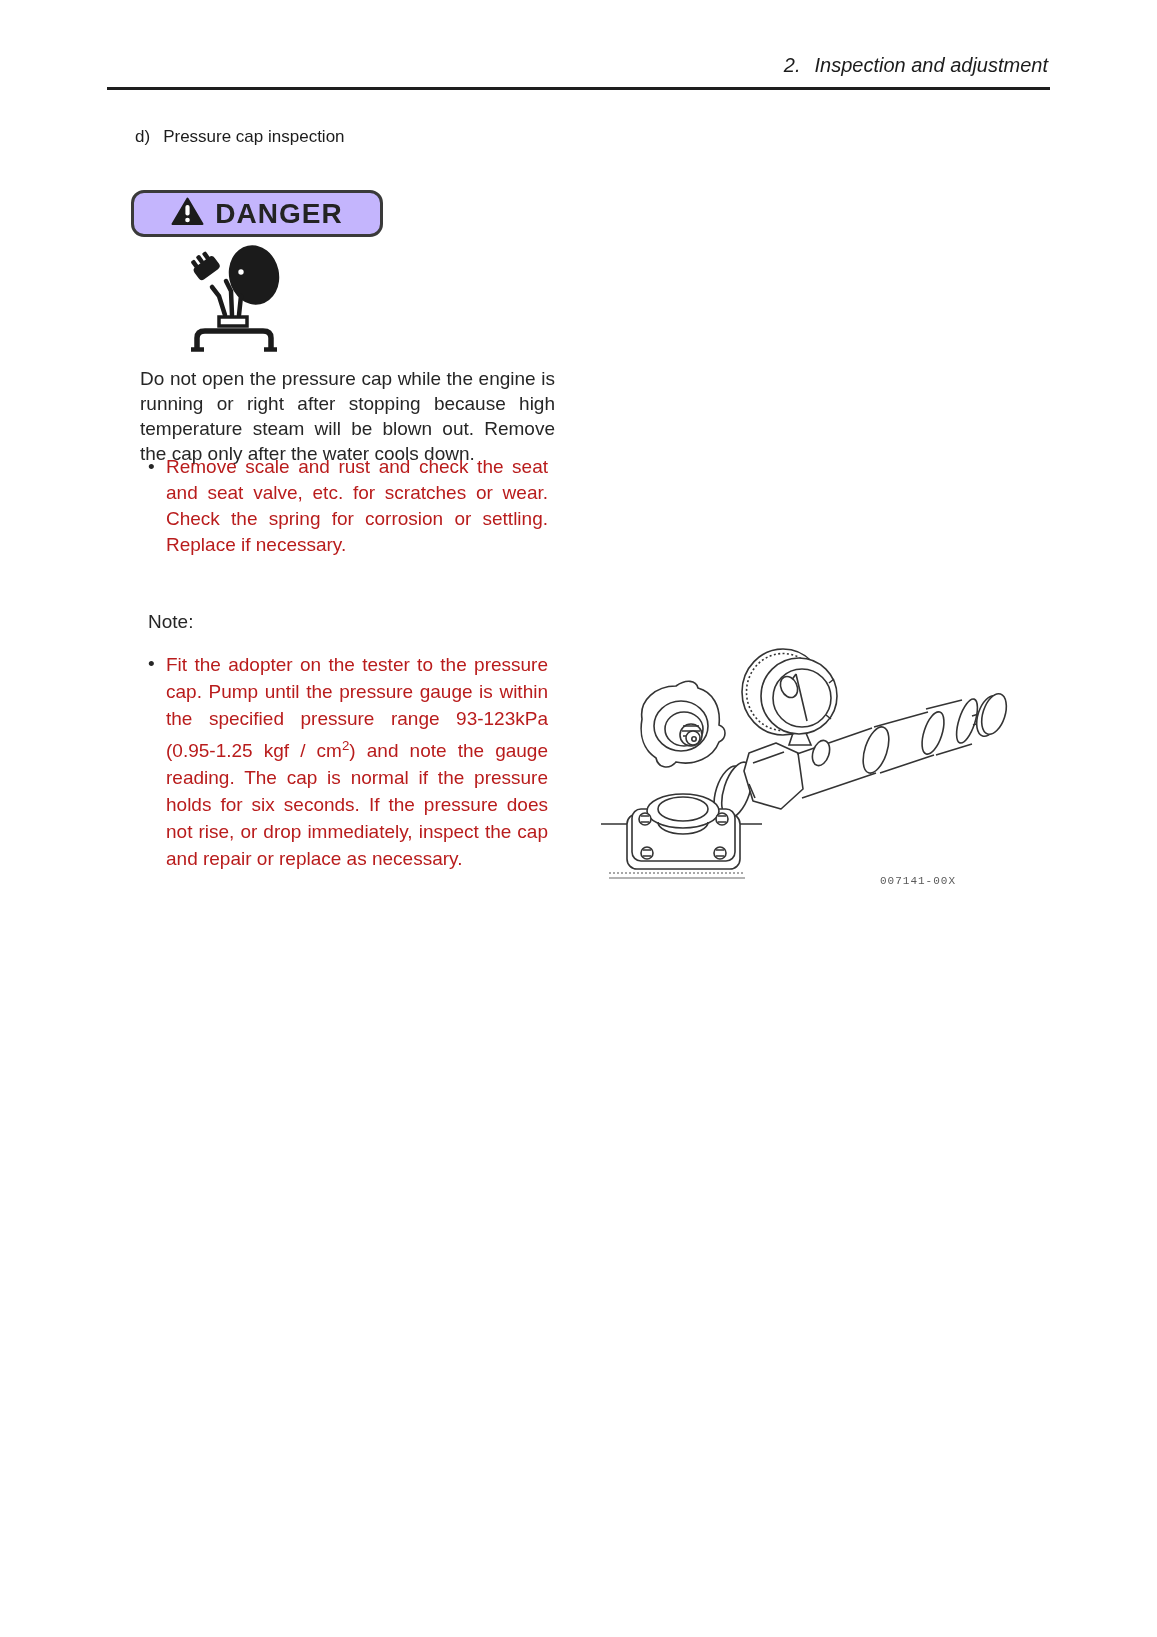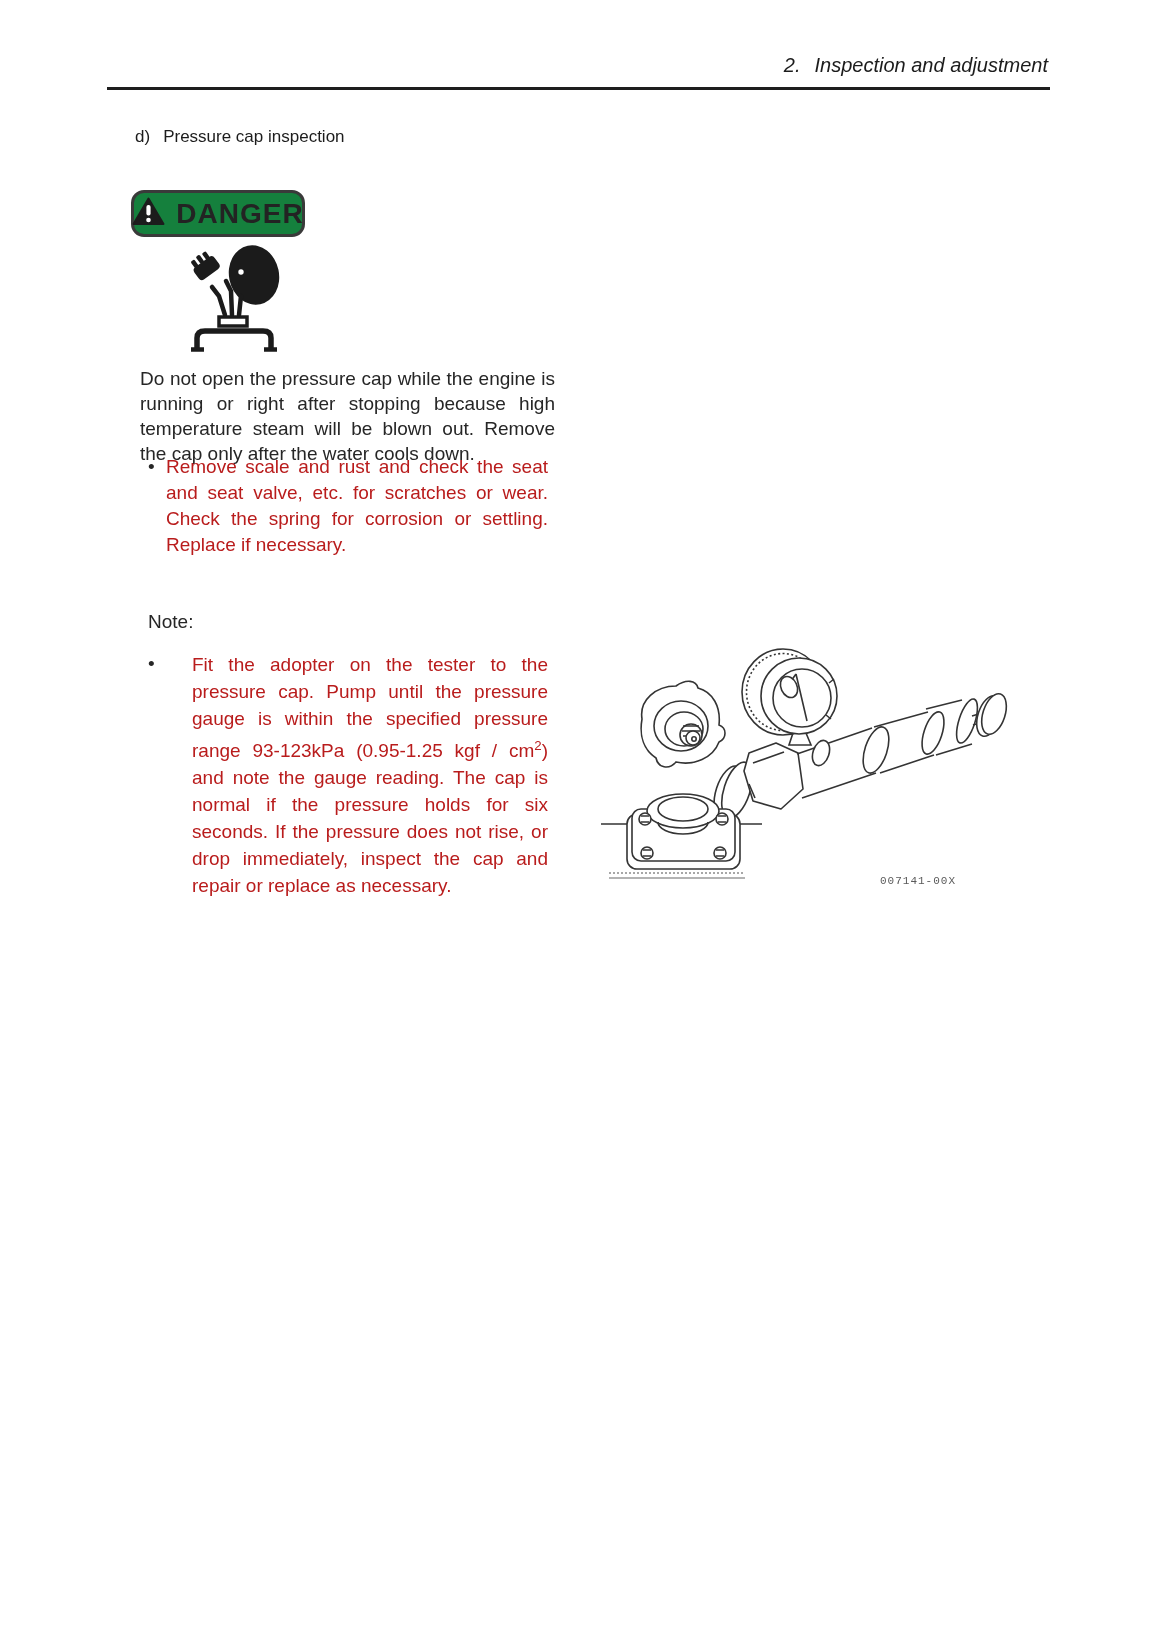--- a/index.html
+++ b/index.html
@@ -13,37 +13,37 @@
   }
   .running-header .chap-no{margin-right:14px;}
   .header-rule{
     position:absolute;left:107px;top:87px;width:943px;height:3px;background:#1e1e1e;
   }
   .section-title{
     position:absolute;left:135px;top:127px;font-size:17px;color:#1c1c1c;white-space:nowrap;
   }
   .section-title .sec-prefix{margin-right:13px;}
   .danger-box{
-    position:absolute;left:131px;top:190px;width:174px;height:47px;
+    position:absolute;left:131px;top:190px;width:252px;height:47px;
     border:3px solid #3a3a3a;border-radius:13px;box-sizing:border-box;
-    display:flex;align-items:center;justify-content:center;gap:11px;background:#15803d;
+    display:flex;align-items:center;justify-content:center;gap:11px;background:#c4b5fd;
   }
   .danger-label{
     font-weight:bold;font-size:28px;letter-spacing:1px;color:#232323;
     font-family:"Liberation Sans", sans-serif;
   }
   .pictogram{position:absolute;left:168px;top:238px;}
   .body-copy{font-size:19px;line-height:25px;text-align:justify;color:#262626;}
   .intro{position:absolute;left:140px;top:350px;width:415px;margin-top:16px;}
   .bullet{position:absolute;left:148px;display:flex;}
   .bullet .marker{width:18px;flex:0 0 18px;font-size:19px;line-height:26px;color:#262626;}
   .bullet .btext{flex:1;font-size:19px;line-height:26px;text-align:justify;color:#b91c1c;}
   .bullet-1{top:454px;width:400px;}
   .bullet-2{top:651px;width:400px;}
-  .bullet-2 .btext{line-height:27px;margin-left:26px;}
+  .bullet-2 .btext{line-height:27px;}
   .btext sup{font-size:70%;}
   .note-label{position:absolute;left:148px;top:567px;font-size:19px;color:#262626;margin-top:44px;}
   .note-text{
     position:absolute;left:166px;top:594px;width:382px;
     font-size:19px;line-height:25px;text-align:justify;color:#262626;
   }
   .figure{position:absolute;left:583px;top:612px;}
   .figure-caption{
     position:absolute;left:880px;top:875px;width:110px;
     font-family:"Liberation Mono", monospace;font-size:11px;letter-spacing:1px;color:#5a5a5a;

